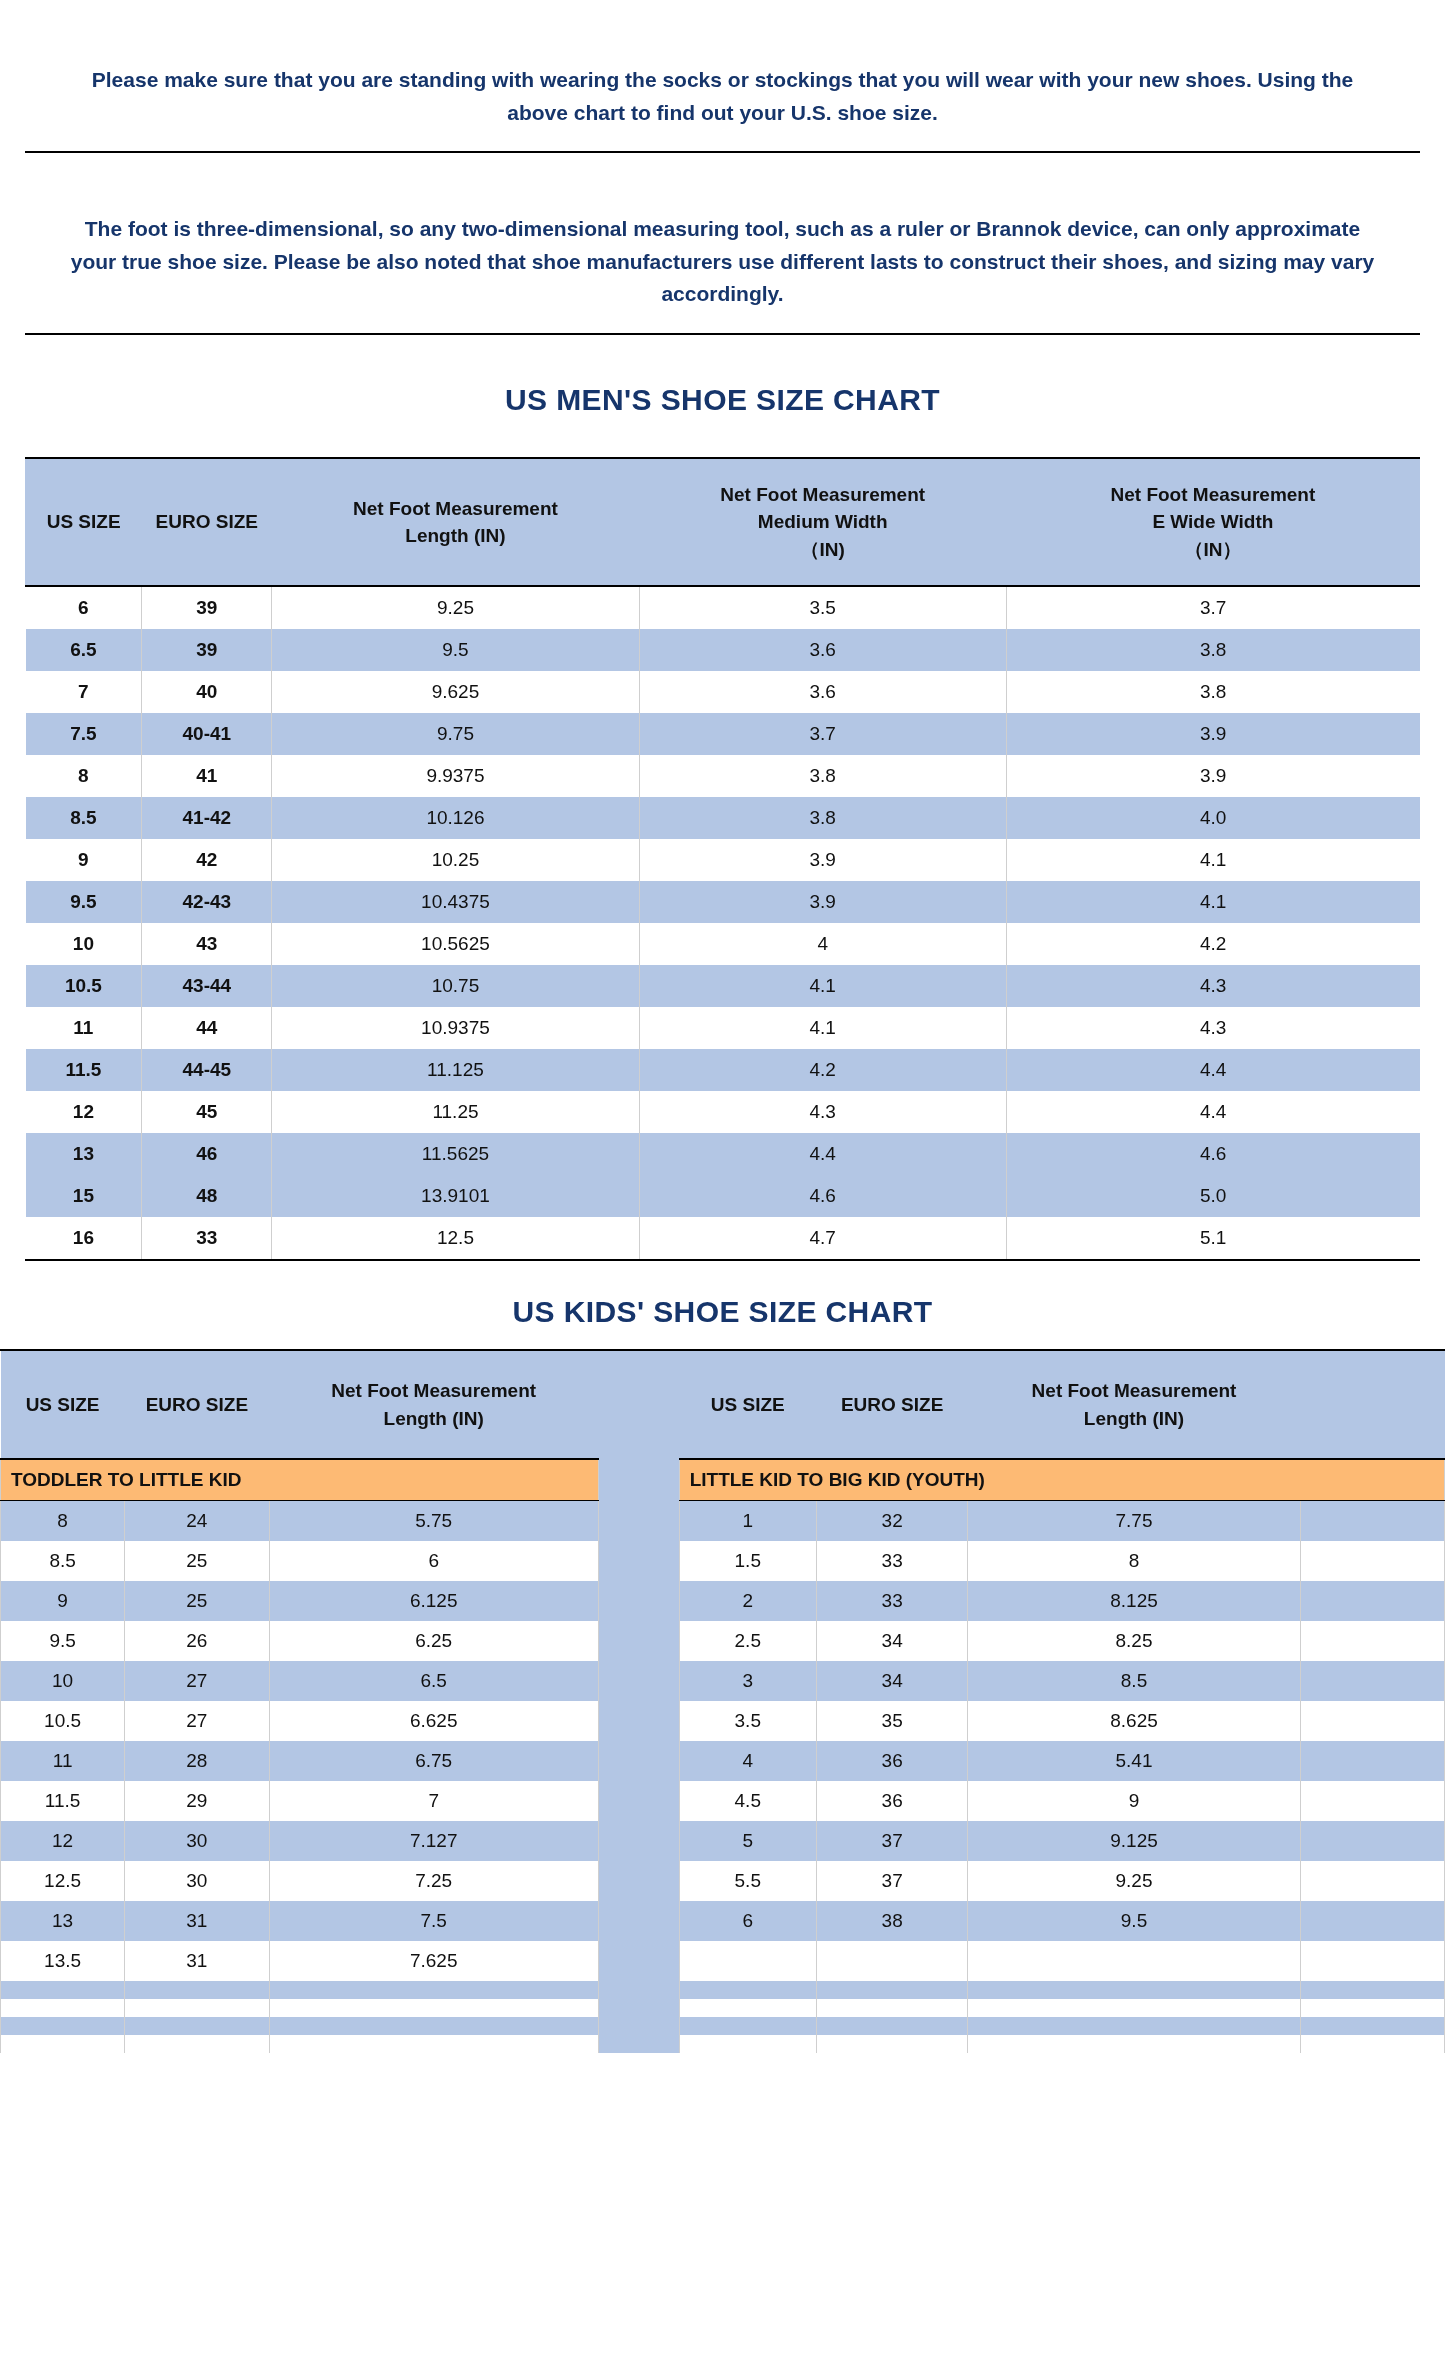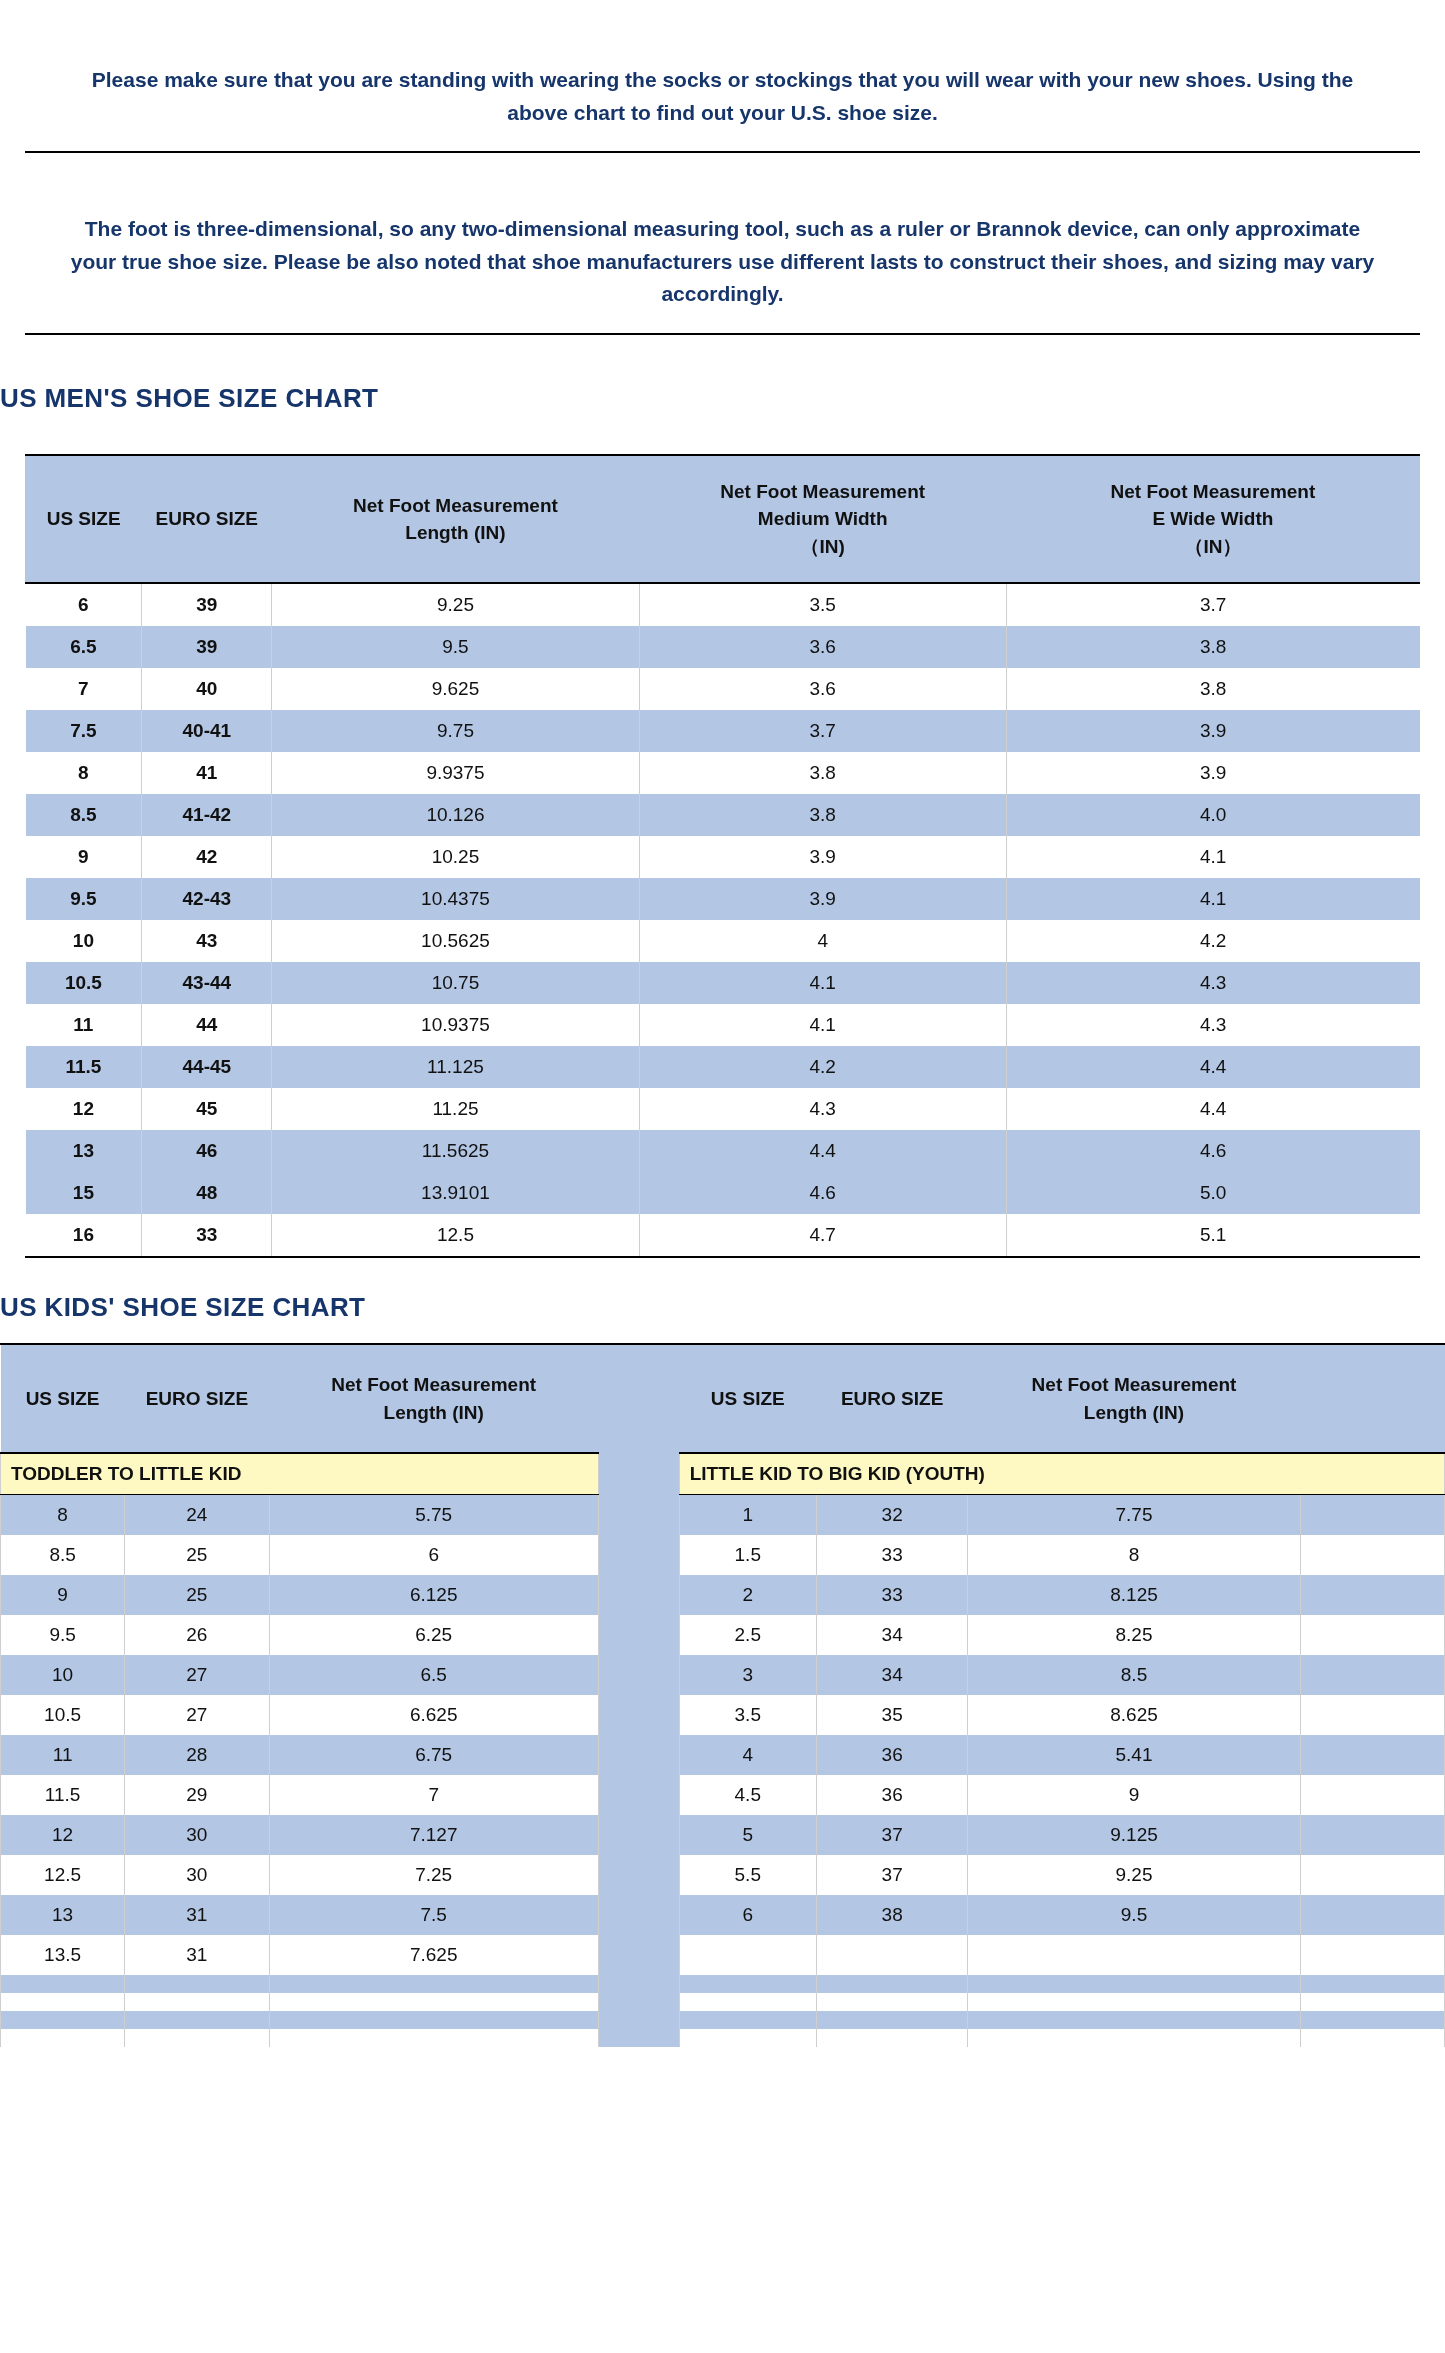--- a/index.html
+++ b/index.html
@@ -33,23 +33,24 @@
   .notice.first {
     padding-top: 22px;
   }
   .rule {
     border-top: 2px solid #000;
     margin: 0 25px;
   }
 
   
   .section-title {
+    text-align: center;
     color: #16356b;
     font-weight: bold;
-    font-size: 26px;
+    font-size: 30px;
     letter-spacing: 0.4px;
     padding: 48px 0 40px 0;
   }
   .section-title.kids {
     padding: 34px 0 20px 0;
   }
 
   
   .table-wrap {
     margin: 0 25px;
@@ -140,21 +141,21 @@
   table.kids-table tr.odd td { background: #b3c6e4; }
   table.kids-table tr.even td { background: #ffffff; }
   table.kids-table td.subhead {
     text-align: left;
     font-weight: bold;
     padding-left: 10px;
     background: #ffffff;
     border-bottom: 1px solid #9aa9c2;
   }
   table.kids-table tr.subhead-row td {
-    background: #fef9c3;
+    background: #fdba74;
     border-top: 2px solid #000;
     border-bottom: 1px solid #000;
   }
   table.kids-table tr.subhead-row td.gap {
     background: #b3c6e4 !important;
     border-top: none;
     border-bottom: none;
   }
   .kids-rule-top {
     border-top: 2px solid #000;

